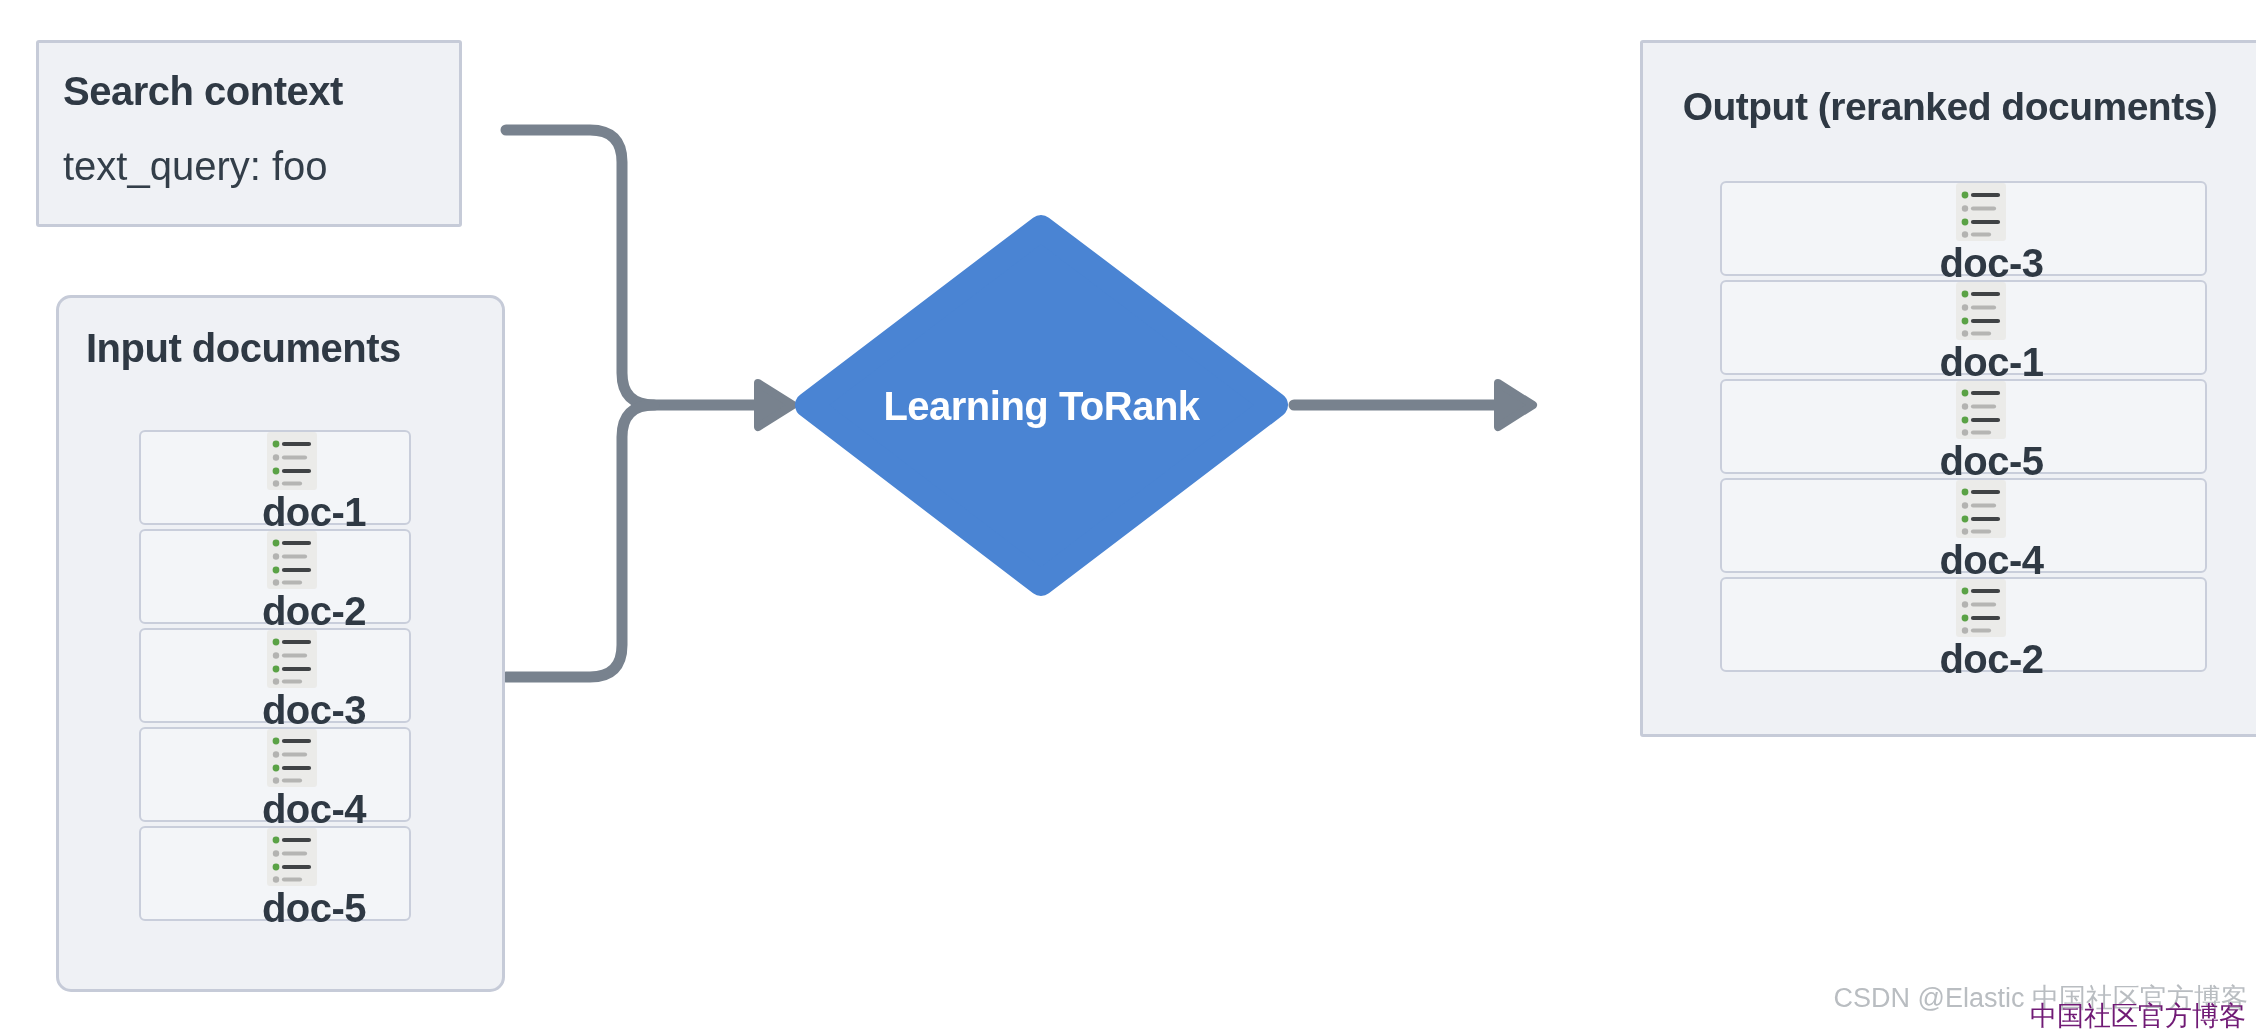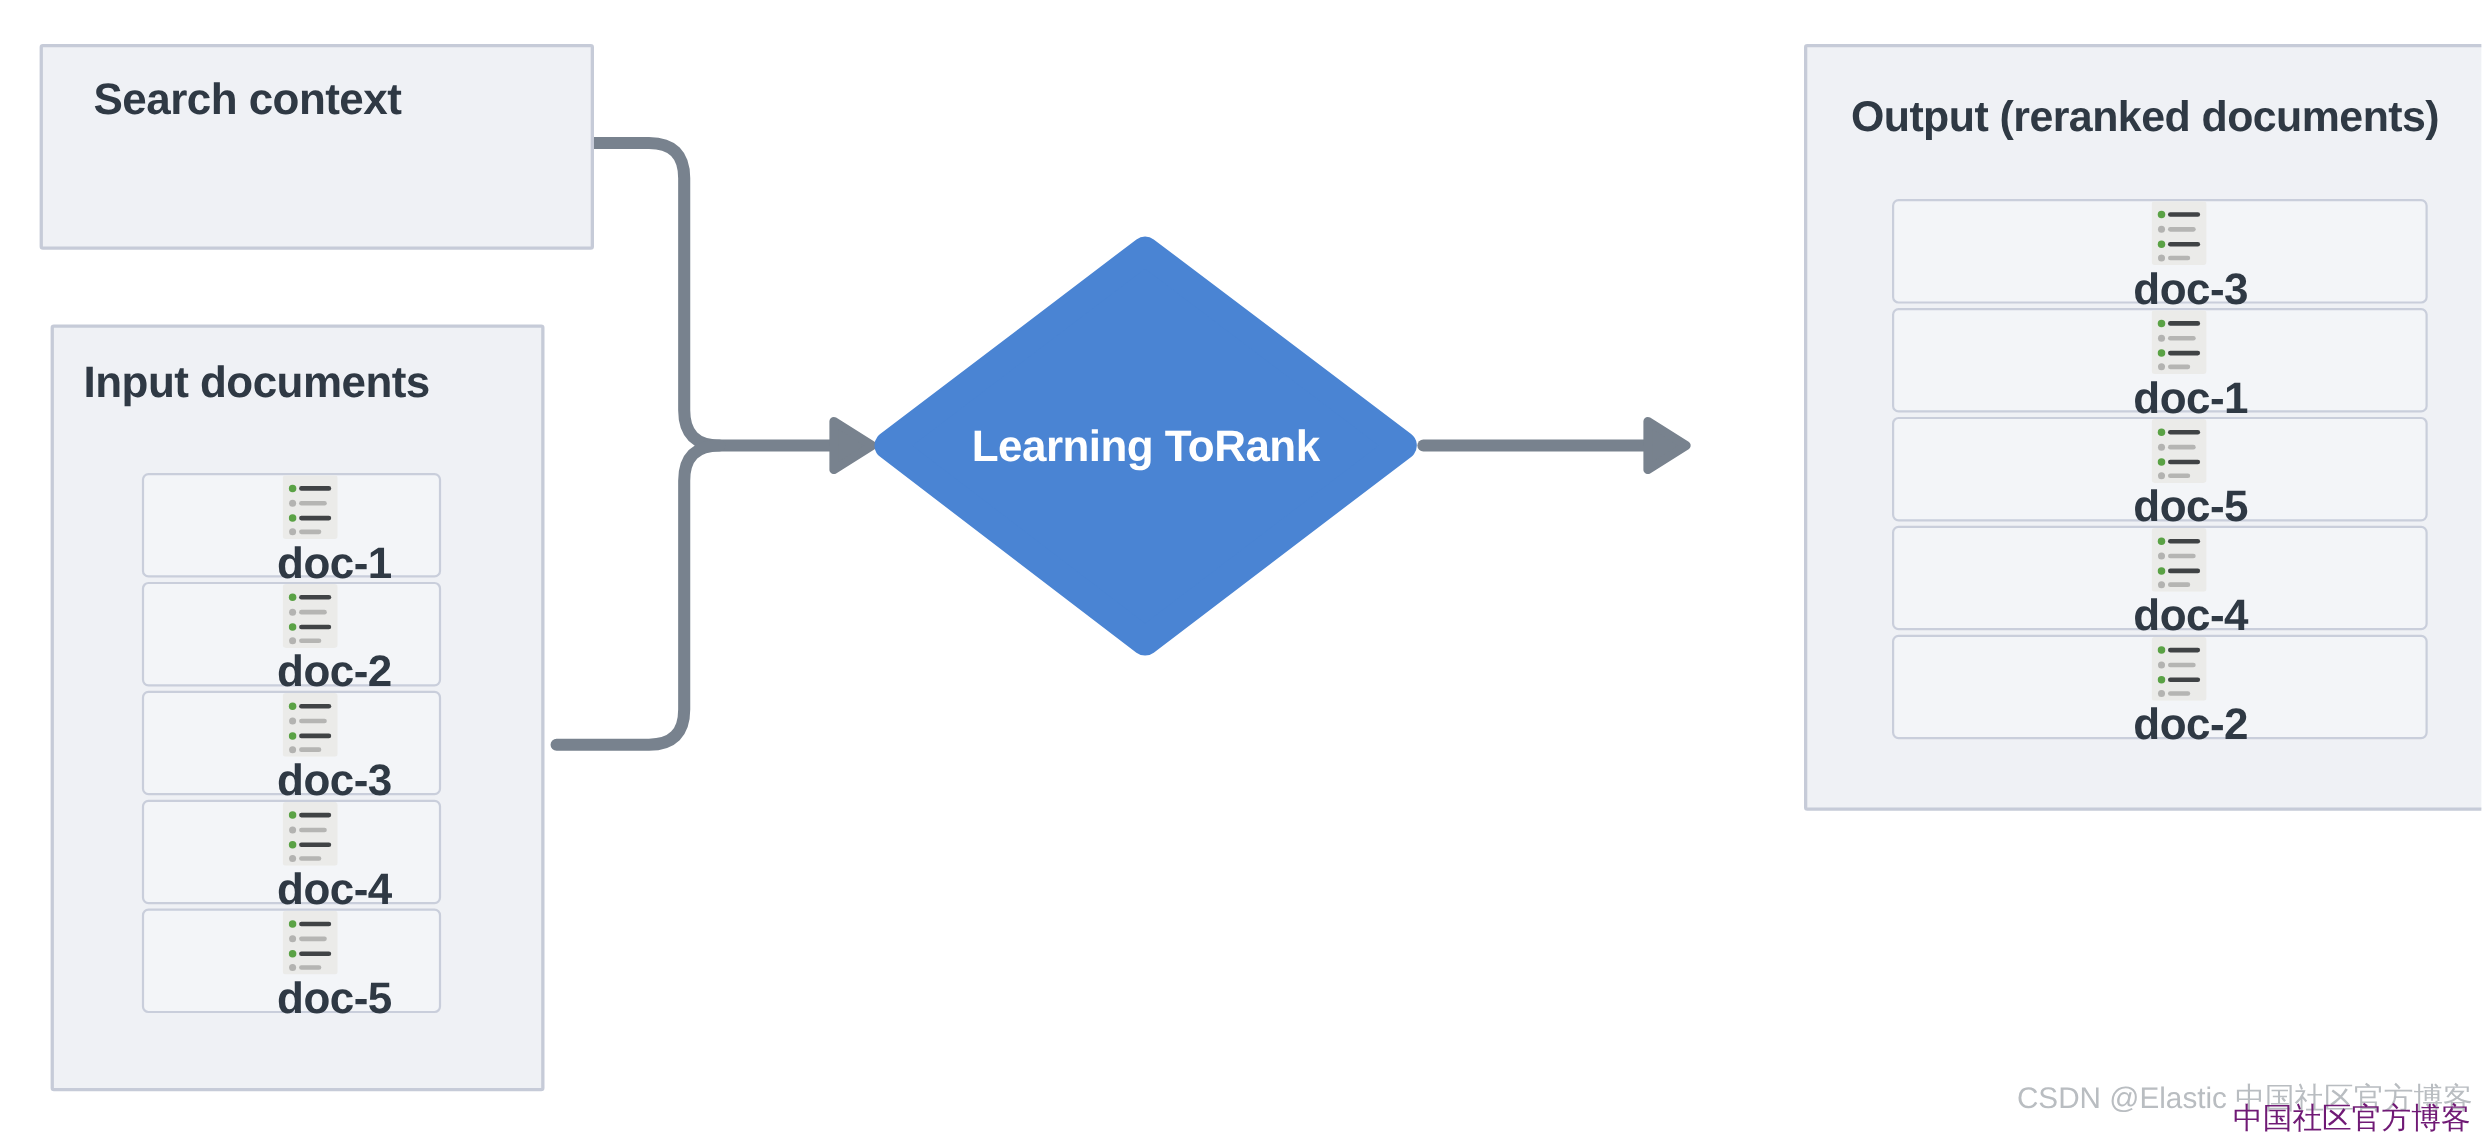--- a/index.html
+++ b/index.html
@@ -19,26 +19,26 @@
     box-sizing:border-box;
   }
   .panel-title{
     font-weight:bold;
     font-size:40px;
     color:#2f3944;
     letter-spacing:-0.5px;
     white-space:nowrap;
   }
   
-  #search-context{left:36px;top:40px;width:504px;height:187px;padding:26px 0 0 46px;}
+  #search-context{left:36px;top:40px;width:426px;height:187px;padding:26px 0 0 24px;}
   #search-context .query-text{
     font-size:40px;color:#333e49;margin-top:30px;white-space:nowrap;
   }
   
-  #input-docs{left:46px;top:295px;width:449px;height:697px;}
+  #input-docs{left:56px;top:295px;width:449px;height:697px;border-radius:15px;}
   #input-docs .panel-title{position:absolute;left:27px;top:28px;}
   #output-docs{left:1640px;top:40px;width:620px;height:697px;}
   #output-docs .panel-title{position:absolute;left:0;top:42px;width:100%;text-align:center;font-size:39px;}
   .doc-list{position:absolute;}
   #input-docs .doc-list{left:80px;top:132px;width:272px;}
   #output-docs .doc-list{left:77px;top:138px;width:487px;}
   .doc-row{
     box-sizing:border-box;
     height:95px;
     background:#f3f5f8;
@@ -97,20 +97,21 @@
     <polygon points="808,405 1041,228 1275,405 1041,583" fill="#4a84d3" stroke="#4a84d3" stroke-width="26" stroke-linejoin="round"></polygon>
   </svg>
 
   <div id="diamond-label">
     <span>Learning To</span>
     <span>Rank</span>
   </div>
 
   <div id="search-context" class="panel">
     <div class="panel-title">Search context</div>
+    <div class="query-text">text_query: foo</div>
   </div>
 
   <div id="input-docs" class="panel">
     <div class="panel-title">Input documents</div>
     <div class="doc-list">
 
         <div class="doc-row">
           <svg class="doc-icon" width="50" height="58" viewBox="0 0 50 58">
             <rect x="0" y="0" width="50" height="58" rx="3" fill="#ebebe9"></rect>
             <circle cx="9" cy="12" r="3.4" fill="#5aa245"></circle>

